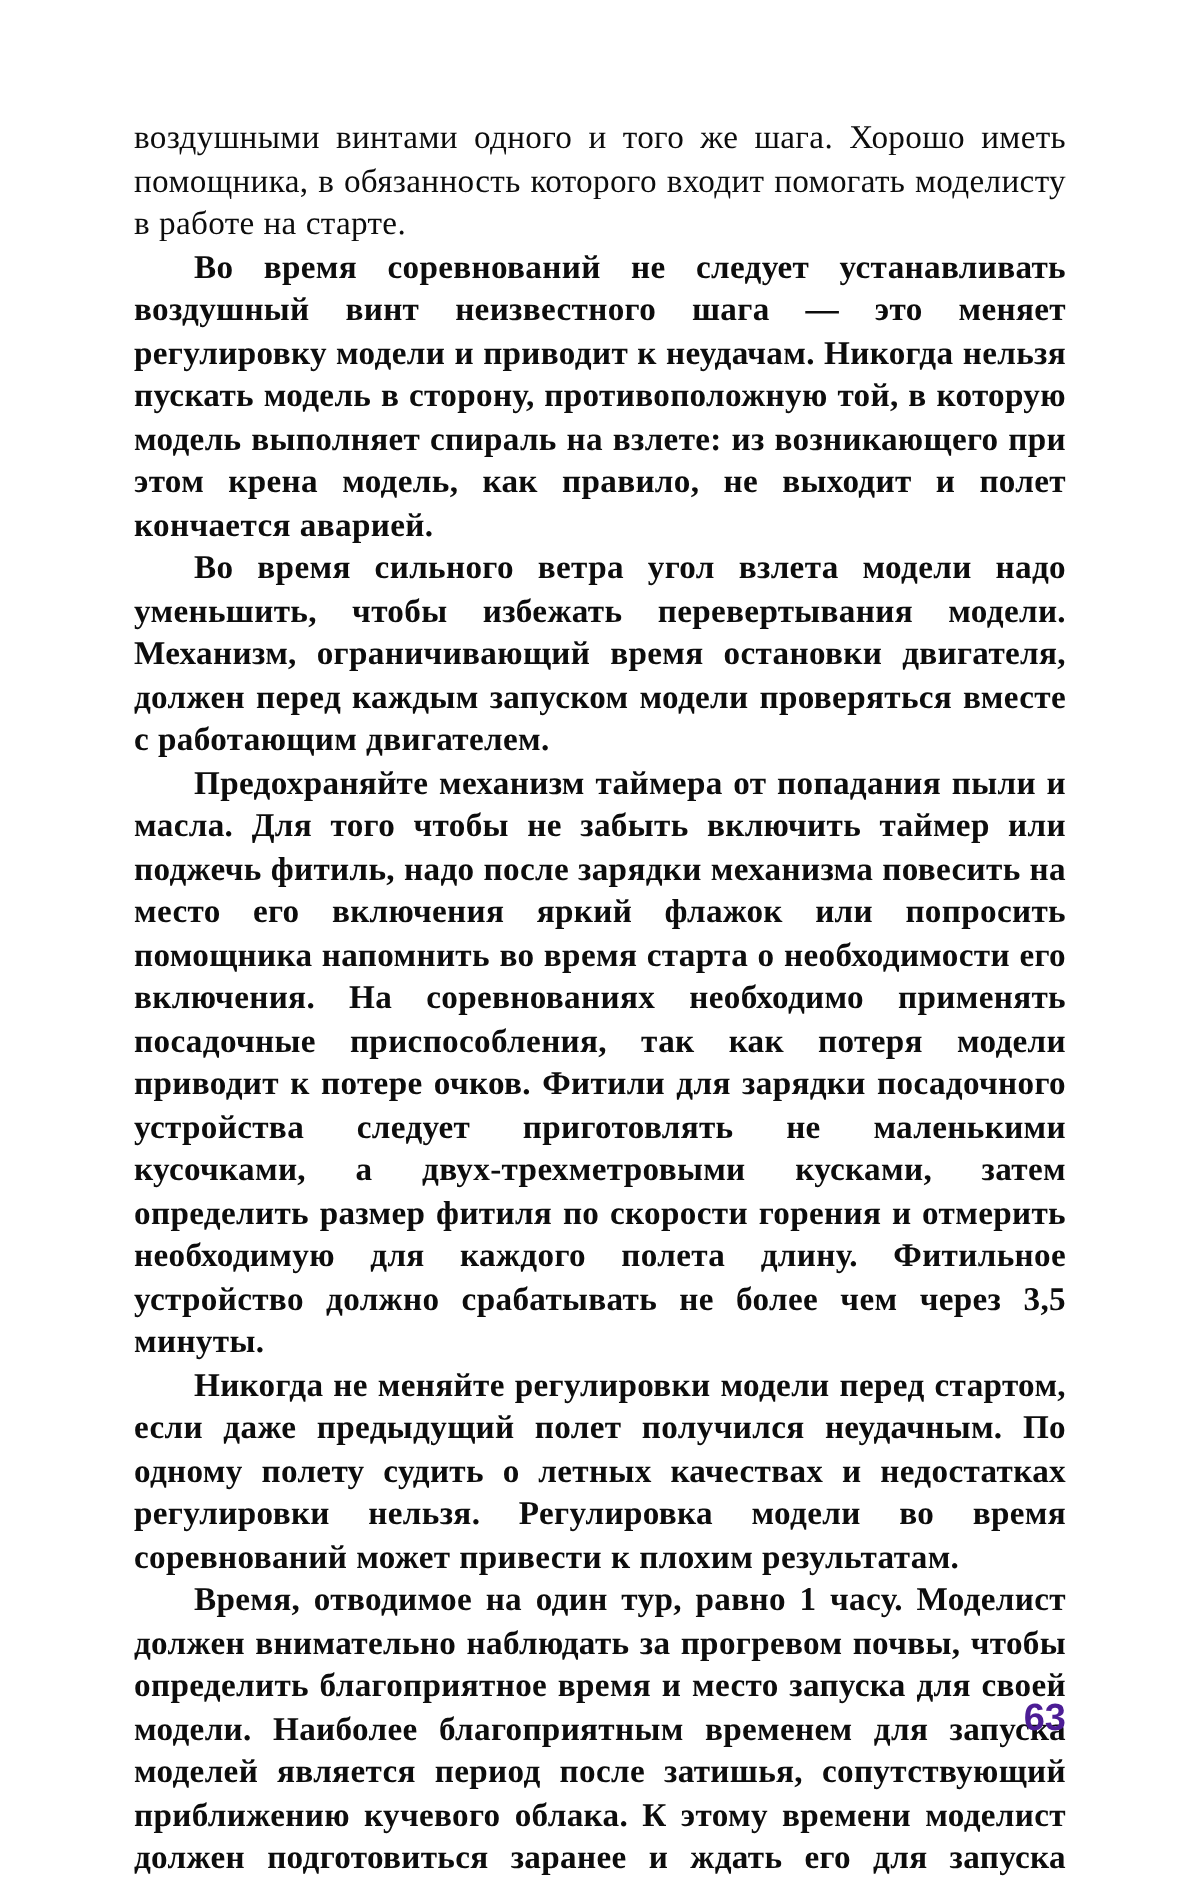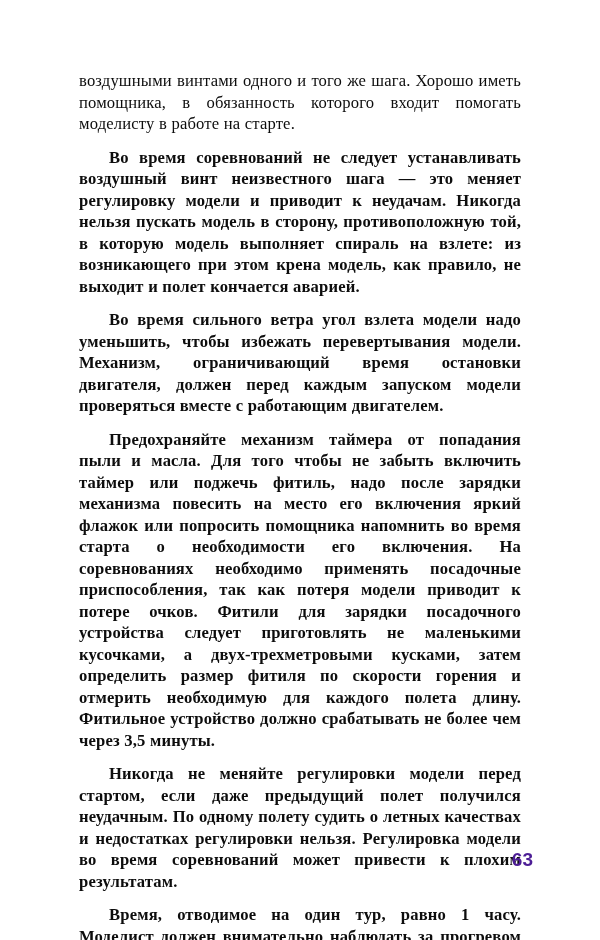--- a/index.html
+++ b/index.html
@@ -25,21 +25,21 @@
   }
 
   .text-column {
     position: absolute;
     left: 67px;
     top: 58px;
     width: 466px;
   }
 
   .para {
-    margin: 12px;
+    margin: 0;
     text-align: justify;
     text-justify: inter-word;
     text-indent: 30px;
     font-size: 16.6px;
     line-height: 21.5px;
     color: #0d0d0d;
     letter-spacing: 0.01em;
     word-spacing: 0.01em;
     -webkit-font-smoothing: none;
   }

